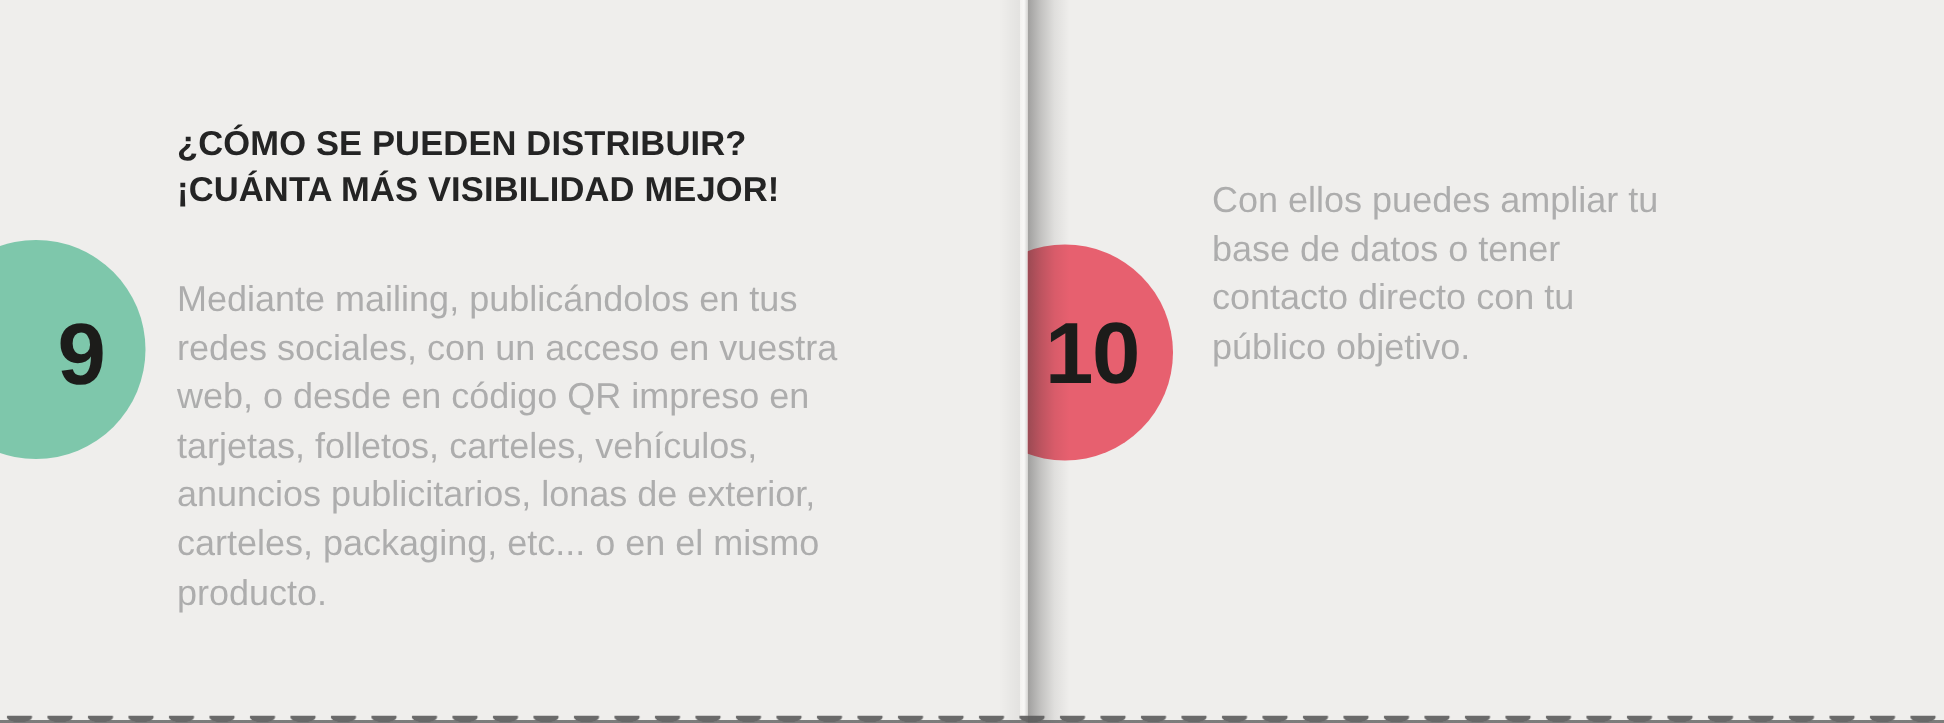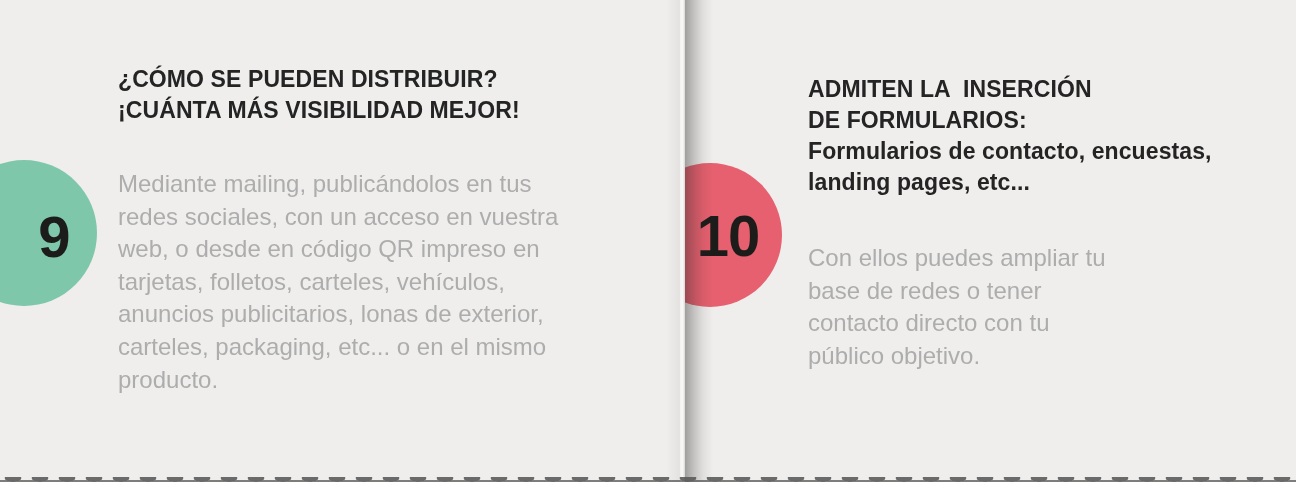--- a/index.html
+++ b/index.html
@@ -68,21 +68,21 @@
     background: #7ec7ab;
   }
   .badge-9 .num { transform: translate(30px, 3px); }
   .badge-10 {
     left: -47px; top: 163px; width: 144px; height: 144px;
     background: #e7606f;
   }
   .badge-10 .num { transform: translate(18px, 0); }
 
   .content { position: absolute; z-index: 2; }
-  .content-left  { left: 118px; top: 64px; width: 545px; }
+  .content-left  { left: 118px; top: 80px; width: 545px; }
   .content-right { left: 123px; top: 74px; width: 475px; }
 
   .card-title {
     margin: 0;
     font-size: 23px; line-height: 31px; font-weight: 700;
     color: #242424;
     letter-spacing: 0.1px;
     white-space: pre-wrap;
   }
   .card-body {
@@ -130,26 +130,22 @@
     </div>
   </div>
 
   <div class="spine-highlight"></div>
 
   <div class="page page-right">
     <div class="badge badge-10">
       <span class="num">10</span>
     </div>
     <div class="content content-right">
-      <h2 class="card-title">ADMITEN LA  INSERCIÓN
-DE FORMULARIOS:
-Formularios de contacto, encuestas,
-landing pages, etc...</h2>
       <p class="card-body">Con ellos puedes ampliar tu
-base de redes o tener
+base de datos o tener
 contacto directo con tu
 público objetivo.</p>
     </div>
   </div>
 
   <div class="bottom-edge"></div>
 
 </div>
 
 </body></html>

